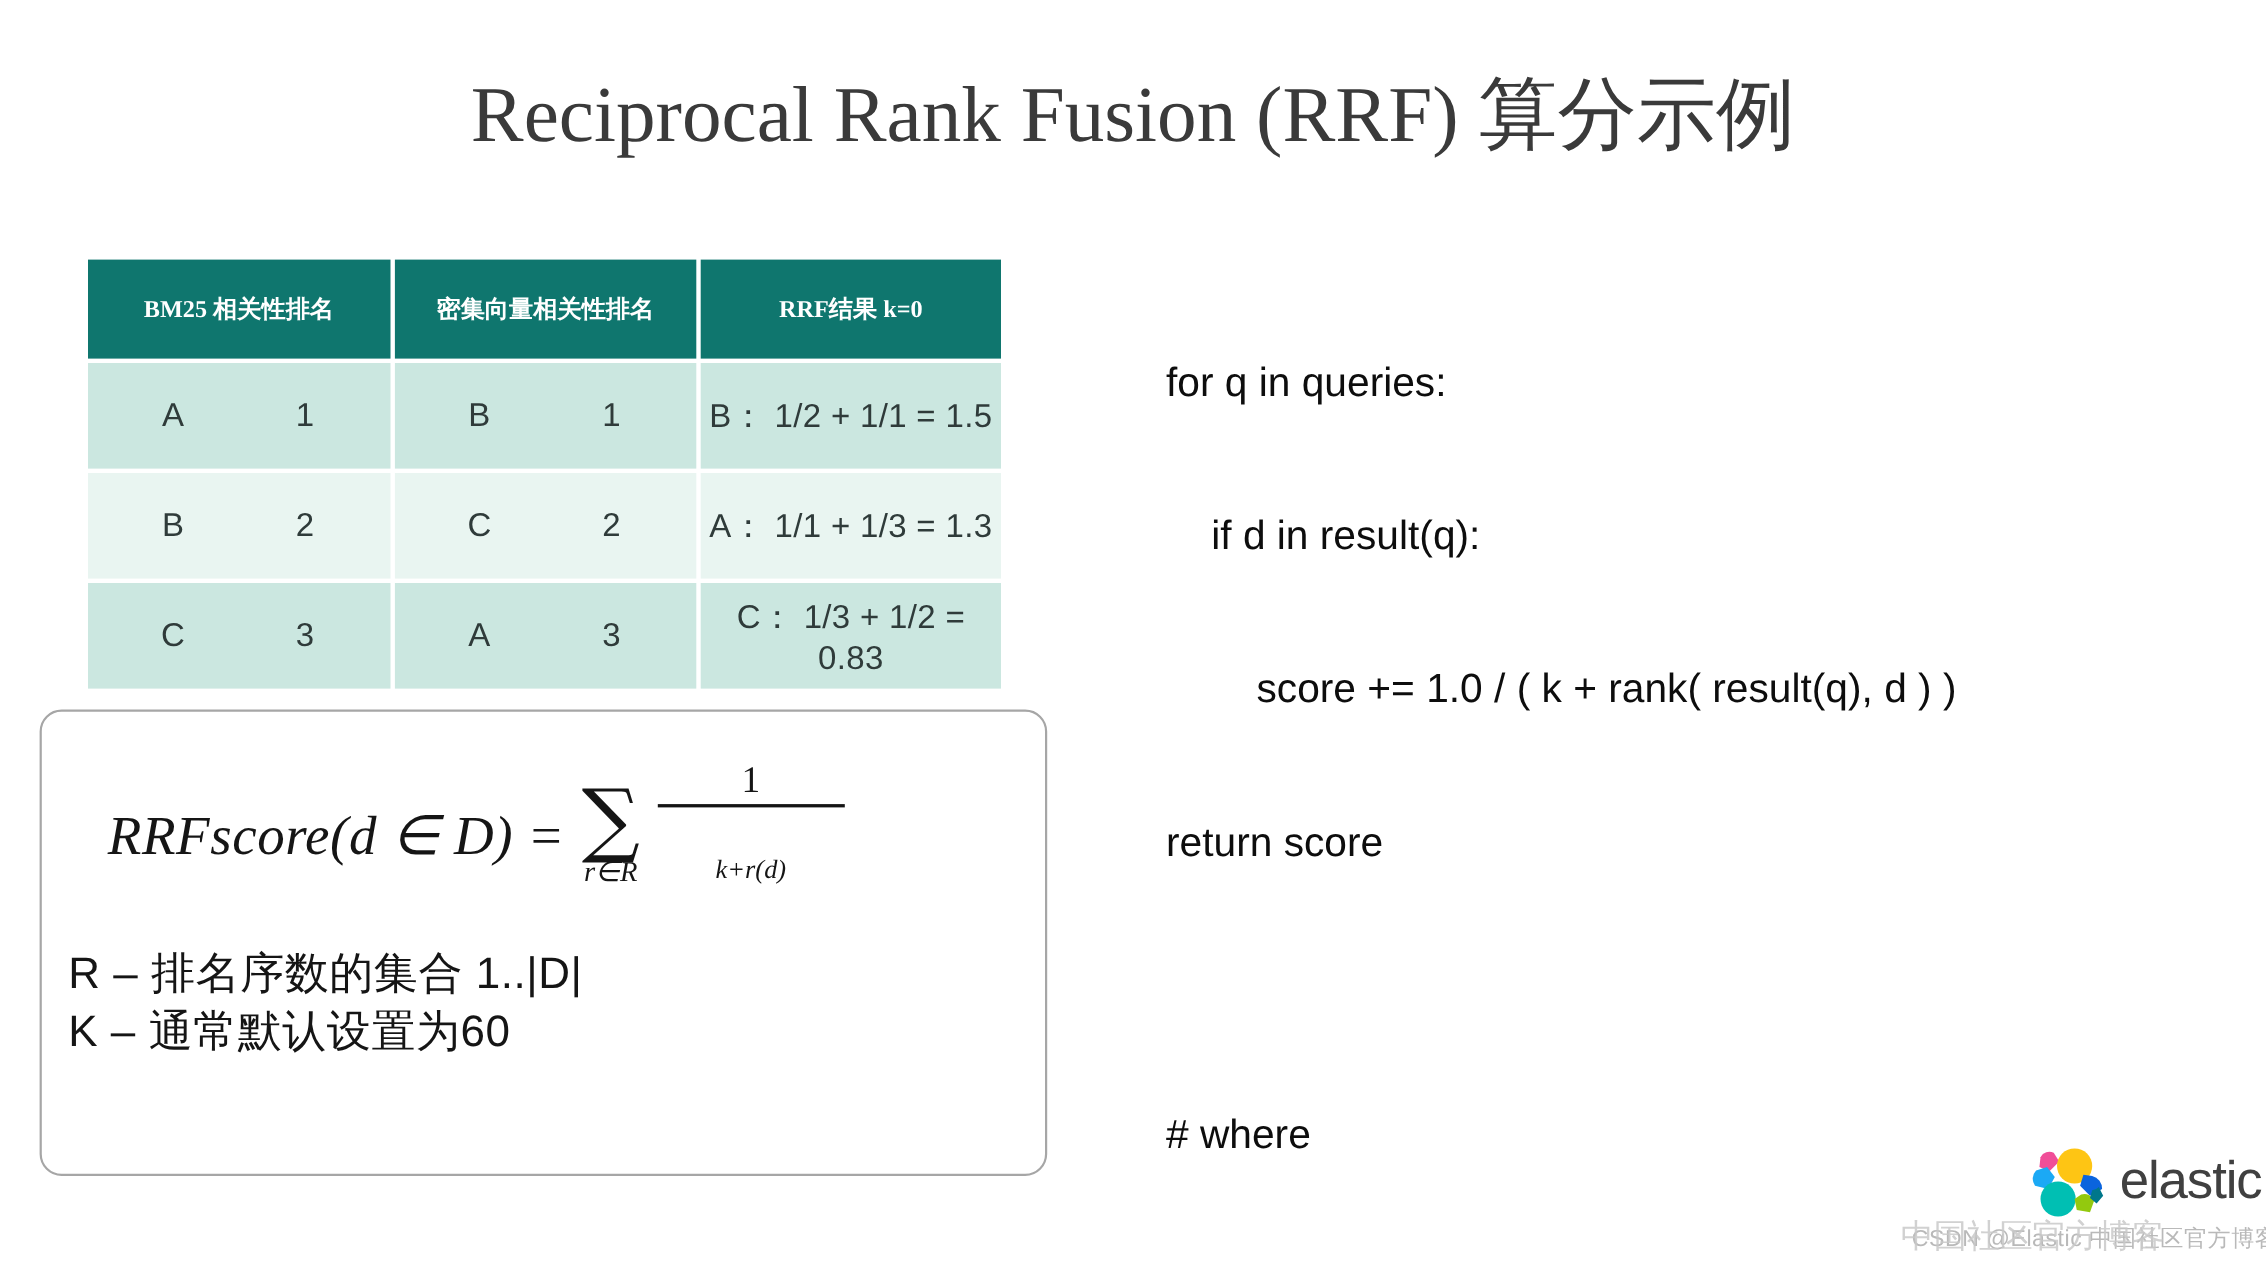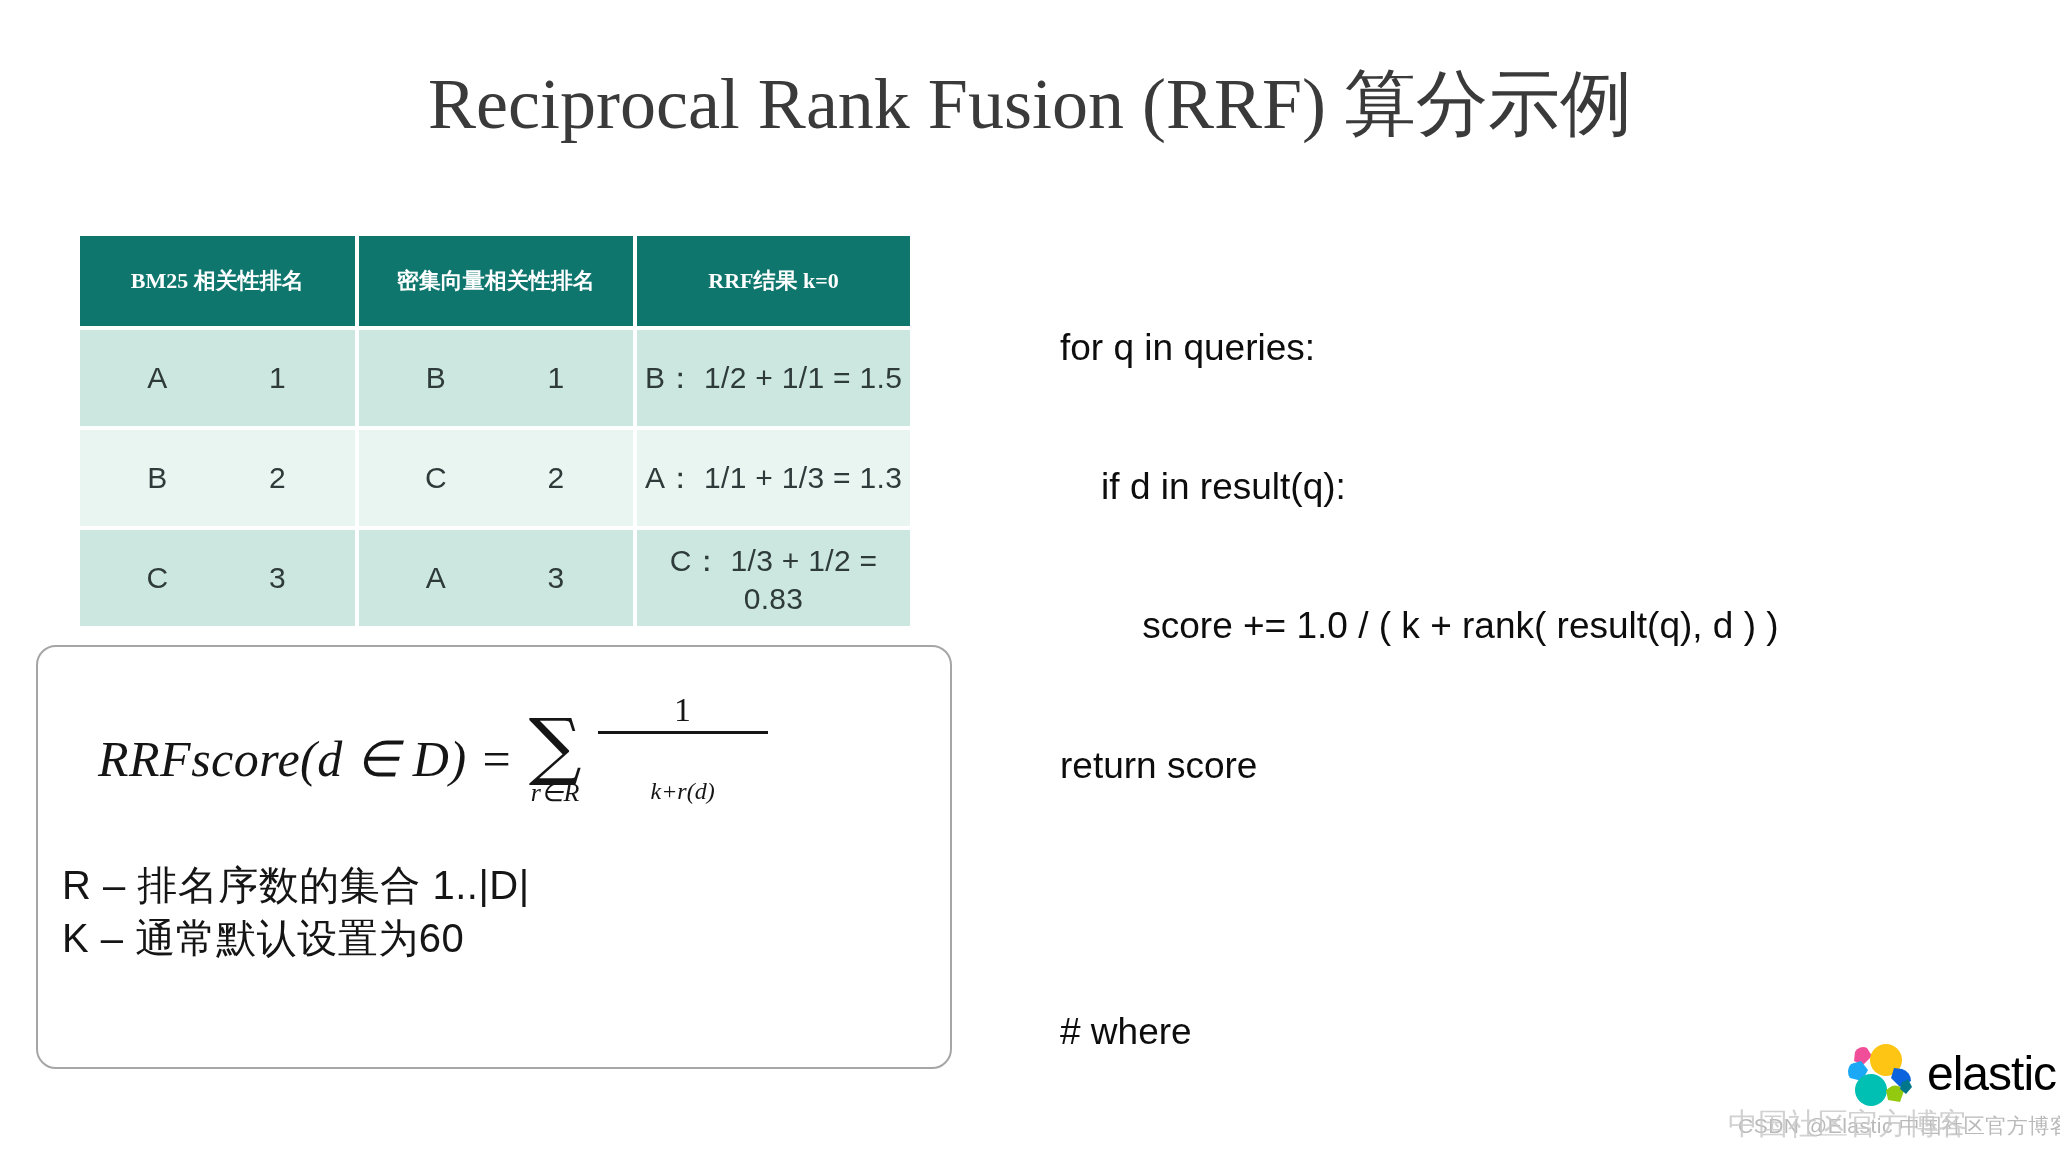--- a/index.html
+++ b/index.html
@@ -193,21 +193,21 @@
     left: 0;
     top: 0;
     width: 74px;
     height: 70px;
   }
   .elastic-logo .wordmark {
     position: absolute;
     left: 84px;
     top: 8px;
     font-size: 48px;
-    color: #000000;
+    color: #404040;
     letter-spacing: -1px;
     line-height: 1;
   }
 
   
   .watermark-csdn {
     position: absolute;
     left: 1738px;
     top: 1112px;
     font-size: 21px;

